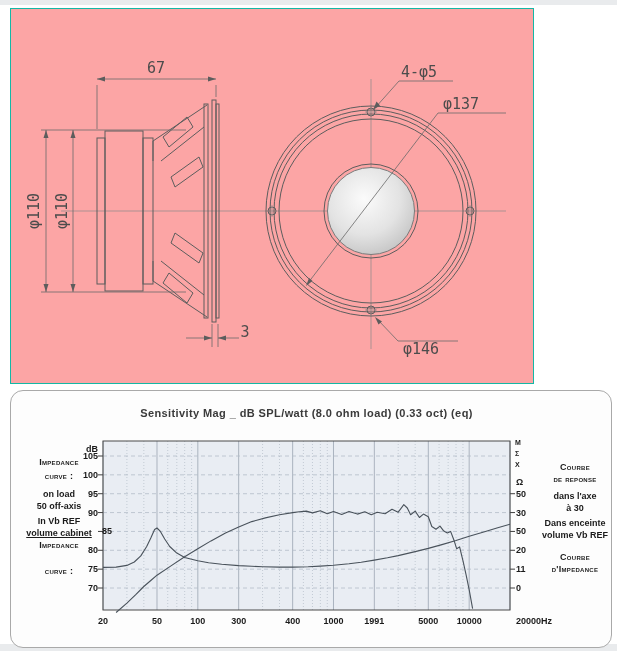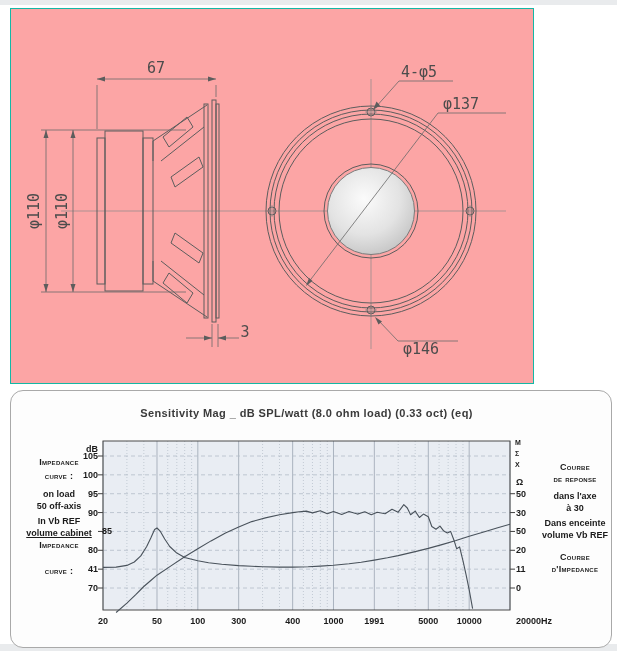--- a/index.html
+++ b/index.html
@@ -236,21 +236,21 @@
     <path d="M13.1 171.5 L23.9 162.1 L33.0 153.4 L40.8 145.5 L47.8 139.5 L54.0 134.2 L67.6 125.1 L81.7 115.7 L94.8 107.8 L108.0 99.9 L122.5 91.9 L135.7 85.9 L148.8 80.6 L162.4 76.9 L176.5 73.8 L189.7 71.6 L196.3 70.8 L203.3 70.1 L209.5 71.9 L217.3 69.7 L224.3 72.7 L230.5 70.4 L238.7 73.5 L246.0 70.4 L254.4 73.1 L261.8 70.8 L268.3 73.8 L274.2 71.2 L282.1 72.7 L289.0 68.2 L295.2 71.2 L300.8 63.7 L304.3 67.0 L307.6 73.8 L312.2 70.1 L316.4 76.5 L320.4 73.1 L325.3 75.7 L328.8 85.5 L333.0 88.2 L337.0 85.1 L340.8 90.1 L344.3 91.9 L347.6 90.4 L350.8 98.7 L353.7 107.8 L356.6 105.9 L360.0 119.8 L363.1 133.8 L366.2 148.9 L369.6 167.7" class="curve"></path>
     <path d="M0.0 126.4 L13.1 126.1 L23.9 124.4 L31.3 121.0 L37.8 114.9 L43.7 105.5 L47.8 97.0 L51.6 88.5 L54.0 87.0 L57.4 90.4 L61.7 98.0 L66.7 105.5 L73.8 112.1 L81.7 116.5 L88.6 118.3 L94.8 119.8 L105.6 121.7 L118.7 123.2 L135.7 124.6 L148.8 125.3 L159.6 125.7 L176.5 126.1 L189.7 126.1 L205.1 125.7 L217.3 125.1 L230.5 124.2 L246.0 122.7 L258.2 121.2 L271.3 119.1 L284.5 116.8 L295.2 114.6 L312.2 110.6 L325.3 107.4 L338.9 103.6 L353.0 99.5 L366.2 95.3 L381.6 90.8 L393.9 87.0 L407.0 83.3" class="curve"></path>
   </svg>
 <div id="chart-layer" style="position:absolute;left:0;top:0;width:617px;height:651px;pointer-events:none;">
     <div class="ytick" style="left: 62px; top: 451.001px; text-align: right;">105</div>
     <div class="ytick" style="left: 62px; top: 469.858px;">100</div>
     <div class="ytick" style="left: 62px; top: 488.715px;">95</div>
     <div class="ytick" style="left: 62px; top: 507.572px;">90</div>
     <div class="ytick" style="left: 76px; top: 526.429px;">85</div>
     <div class="ytick" style="left: 62px; top: 545.286px;">80</div>
-    <div class="ytick" style="left: 62px; top: 564.143px;">41</div>
+    <div class="ytick" style="left: 62px; top: 564.143px;">75</div>
     <div class="ytick" style="left: 62px; top: 583px;">70</div>
     <div class="rtick" style="left: 516px; top: 488.715px;">50</div>
     <div class="rtick" style="left: 516px; top: 507.572px;">30</div>
     <div class="rtick" style="left: 516px; top: 526.429px;">50</div>
     <div class="rtick" style="left: 516px; top: 545.286px;">20</div>
     <div class="rtick" style="left: 516px; top: 564.143px;">11</div>
     <div class="rtick" style="left: 516px; top: 583px;">0</div>
     <div class="xtick" style="left: 73px; top: 616px;">20</div>
     <div class="xtick" style="left: 126.987px; top: 616px;">50</div>
     <div class="xtick" style="left: 167.827px; top: 616px;">100</div>

